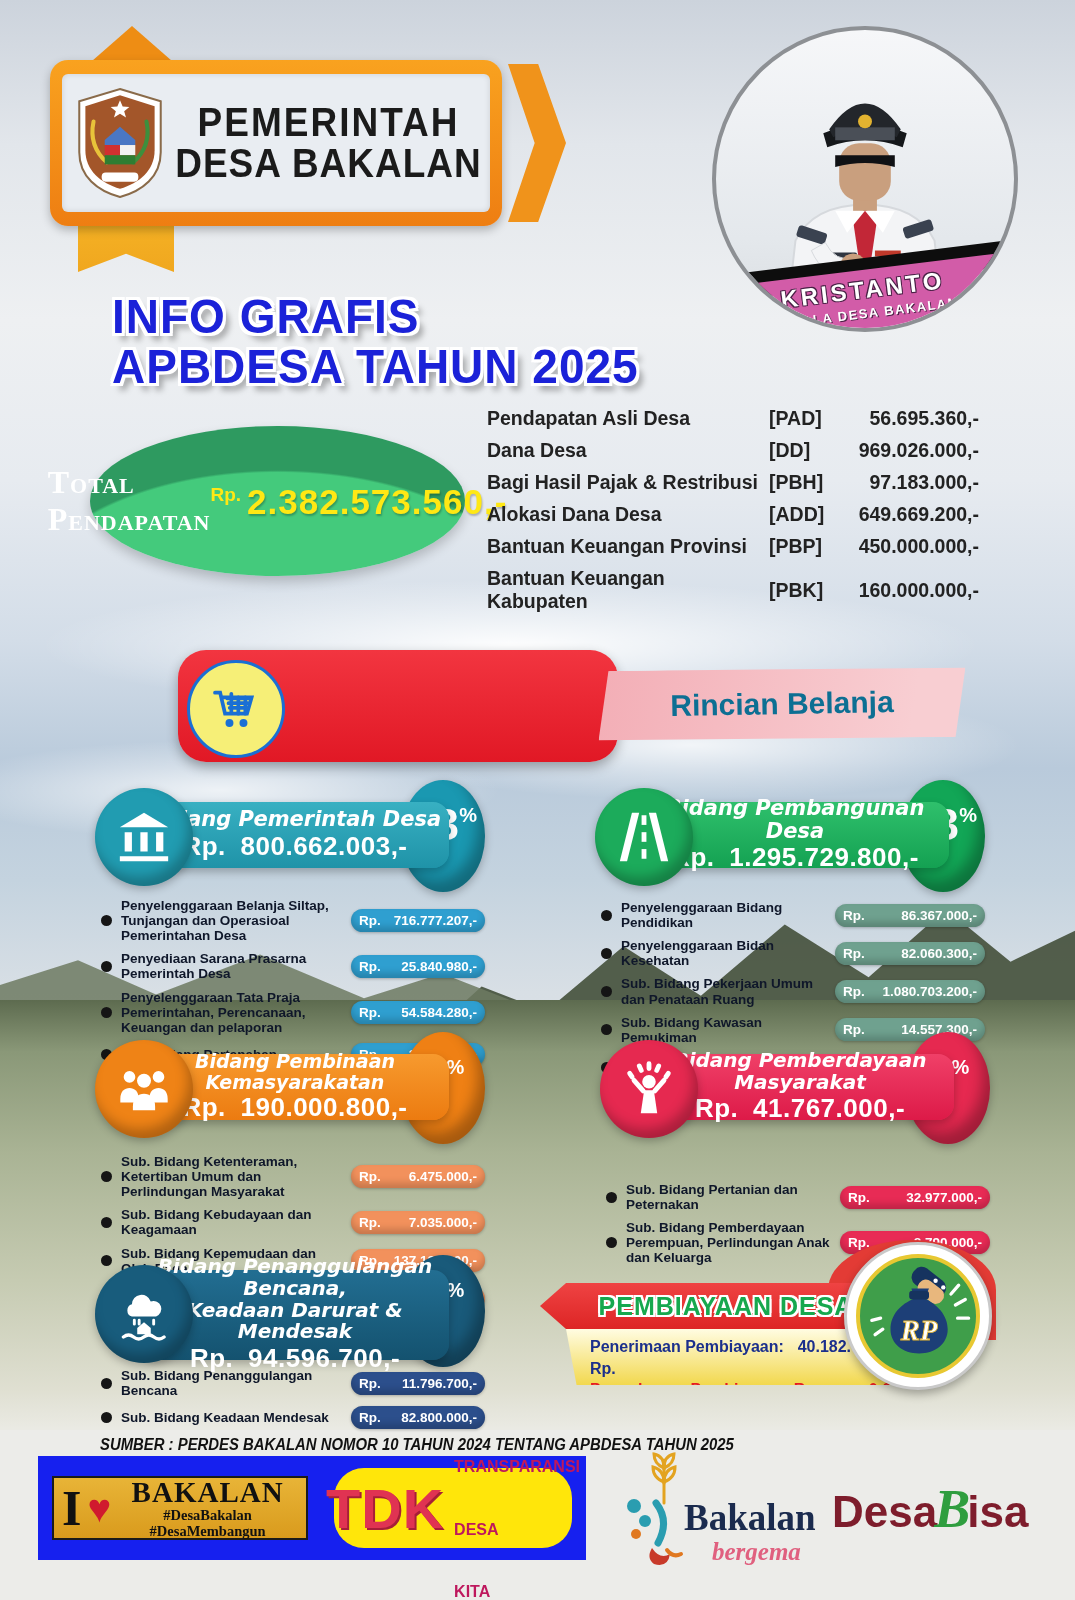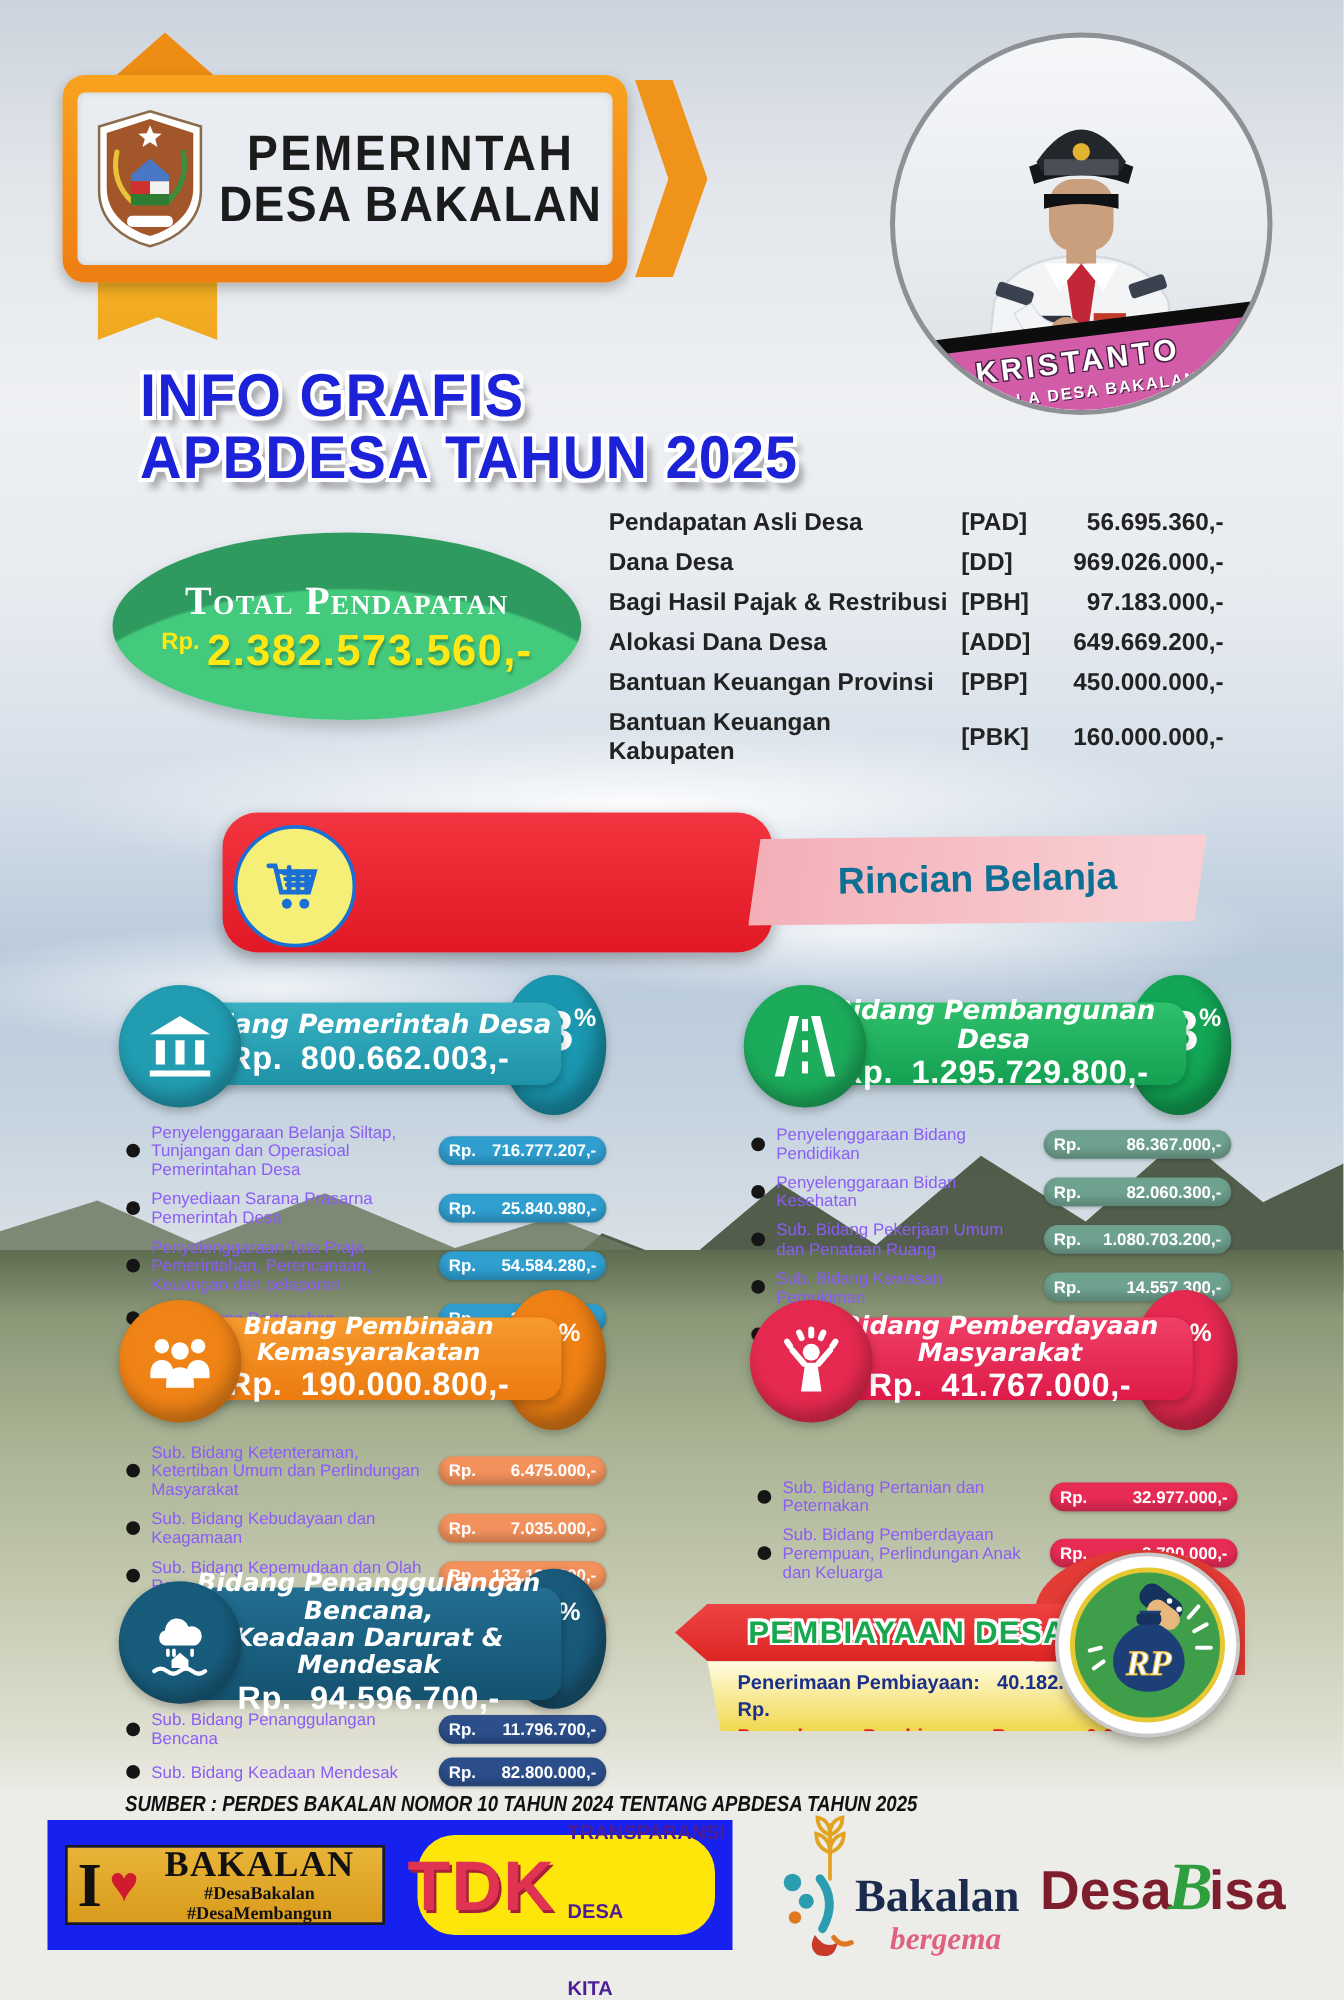--- a/index.html
+++ b/index.html
@@ -53,21 +53,21 @@
          text-shadow:1px 1px 0 #4a2146;}
 
   
   .ptitle{left:112px;top:292px;line-height:1.08;font-weight:900;color:#1b22d8;letter-spacing:1px;
       text-shadow:-3px -3px 0 #fff,3px -3px 0 #fff,-3px 3px 0 #fff,3px 3px 0 #fff,0 -3px 0 #fff,0 3px 0 #fff,-3px 0 0 #fff,3px 0 0 #fff,6px 7px 6px rgba(0,0,0,.35);}
   .pt1,.pt2{font-size:46px;transform:scaleY(1.05);}
 
   
   .oval{left:90px;top:426px;width:375px;height:150px;border-radius:50%;
         background:radial-gradient(115% 150% at 50% 118%,#44ca7c 58%,#2e9a60 59%);
-        box-shadow:0 6px 12px rgba(0,0,0,.2);display:flex;flex-direction:column;align-items:center;justify-content:center;}
+        box-shadow:0 6px 12px rgba(0,0,0,.2);display:flex;flex-direction:row;align-items:center;justify-content:center;}
   .ovt{font-size:32px;font-weight:800;color:#fff;font-variant:small-caps;letter-spacing:1px;
        font-family:"Liberation Serif",serif;}
   .ovamt{display:flex;align-items:flex-start;gap:6px;margin-top:2px;color:#ffe814;font-weight:800;}
   .ovrp{font-size:19px;margin-top:2px;}
   .ovnum{font-size:35px;letter-spacing:1px;text-shadow:1px 2px 2px rgba(0,0,0,.25);}
 
   
   .inc{left:487px;top:407px;width:492px;display:grid;grid-template-columns:282px 82px 1fr;
        row-gap:9px;font-size:19.5px;font-weight:700;color:#222;align-items:center;}
   .inc .v{text-align:right;}
@@ -97,21 +97,21 @@
   .bname{font-style:italic;font-weight:700;font-size:21px;line-height:1.08;font-family:"DejaVu Sans",sans-serif;}
   .bamt{font-weight:800;font-size:26px;letter-spacing:.5px;word-spacing:7px;}
   .pct{position:absolute;right:0;width:84px;height:112px;border-radius:50%;color:#fff;
        display:flex;align-items:flex-start;justify-content:center;padding-top:22px;box-sizing:border-box;
        box-shadow:inset -7px -12px 14px rgba(0,0,0,.3),0 3px 8px rgba(0,0,0,.25);}
   .pct .num{font-size:45px;font-weight:800;line-height:1;}
   .pct .sign{font-size:20px;font-weight:800;margin-top:2px;}
   .items{position:absolute;left:6px;right:0;}
   .row{display:flex;align-items:center;margin-bottom:8px;}
   .bullet{width:11px;height:11px;border-radius:50%;background:#151515;margin-right:9px;flex:none;}
-  .lbl{flex:1;font-size:13.5px;line-height:1.12;color:#8b5cf6;font-weight:400;padding-right:8px;}
+  .lbl{flex:1;font-size:13.5px;line-height:1.12;color:#0f172a;font-weight:700;padding-right:8px;}
   .pill{flex:none;width:118px;border-radius:12px;padding:4px 8px;color:#fff;font-weight:700;font-size:13.5px;
         display:flex;justify-content:space-between;white-space:nowrap;
         box-shadow:inset 0 -5px 7px rgba(0,0,0,.18),0 1px 3px rgba(0,0,0,.25);}
   .sec-r .pill{width:134px;}
 
   .teal  .bar{background:linear-gradient(180deg,#38b0c2,#1f93a8);} .teal .icon-c{background:#219cb1;} .teal .pct{background:#1a98b1;} .teal .pill{background:#2f9fd0;}
   .green .bar{background:linear-gradient(180deg,#2fc06c,#14a152);} .green .icon-c{background:#1cab5b;} .green .pct{background:#12a656;} .green .pill{background:#6fa18f;}
   .orange .bar{background:linear-gradient(180deg,#f79a2e,#ec7b10);} .orange .icon-c{background:#ef8316;} .orange .pct{background:#ef8014;} .orange .pill{background:#f2915c;}
   .red   .bar{background:linear-gradient(180deg,#f04068,#dd1a48);} .red .icon-c{background:#e62950;} .red .pct{background:#e62950;} .red .pill{background:#e82b55;}
   .navy  .bar{background:linear-gradient(180deg,#226e92,#14526f);} .navy .icon-c{background:#185c7c;} .navy .pct{background:#195a7a;} .navy .pill{background:#2c4f8c;}
@@ -141,21 +141,21 @@
         background:linear-gradient(180deg,#e8b437,#d99b1d);display:flex;align-items:center;padding:0 8px;gap:6px;box-sizing:border-box;}
   .gold .i{font-family:"Liberation Serif",serif;font-weight:900;font-size:50px;color:#111;line-height:.8;}
   .gold .heart{color:#d01a2e;font-size:40px;line-height:1;}
   .gold .col{display:flex;flex-direction:column;align-items:center;line-height:1;flex:1;}
   .gold .bak{font-family:"Liberation Serif",serif;font-weight:900;font-size:29px;color:#111;letter-spacing:1px;}
   .gold .tag{font-family:"Liberation Serif",serif;font-size:14.5px;color:#111;font-weight:700;margin-top:1px;}
   .tdk{position:absolute;left:296px;top:12px;width:238px;height:80px;background:#ffe60a;
        display:flex;align-items:center;justify-content:center;gap:10px;border-radius:30px;}
   .tdk .abbr{color:#e03352;font-size:56px;font-weight:900;letter-spacing:1px;text-shadow:2px 2px 0 #a71f38;}
   .tdk .col{display:flex;flex-direction:column;gap:2px;}
-  .tdk .l{color:#4c1d95;font-weight:800;font-size:16px;line-height:1.05;margin-top:44px;}
+  .tdk .l{color:#be185d;font-weight:800;font-size:16px;line-height:1.05;margin-top:44px;}
   .bergema{left:612px;top:1448px;width:220px;height:135px;}
   .bg-name{position:absolute;left:72px;top:48px;font-family:"Liberation Serif",serif;font-size:37px;font-weight:700;color:#1b2b4e;}
   .bg-sub{position:absolute;left:100px;top:90px;font-family:"Liberation Serif",serif;font-style:italic;font-size:25px;font-weight:700;color:#e0607f;}
   .desabisa{left:832px;top:1478px;display:flex;align-items:baseline;}
   .d1,.d3{color:#7e1d2c;font-size:44px;font-weight:900;}
   .d2{color:#2f9e3f;font-size:54px;font-weight:800;font-family:"Liberation Serif",serif;font-style:italic;margin:0 -3px;}
 </style>
 </head>
 <body>
 

